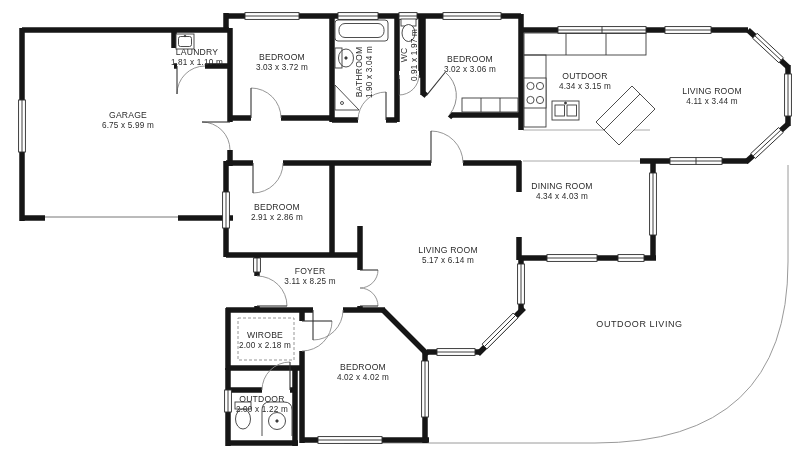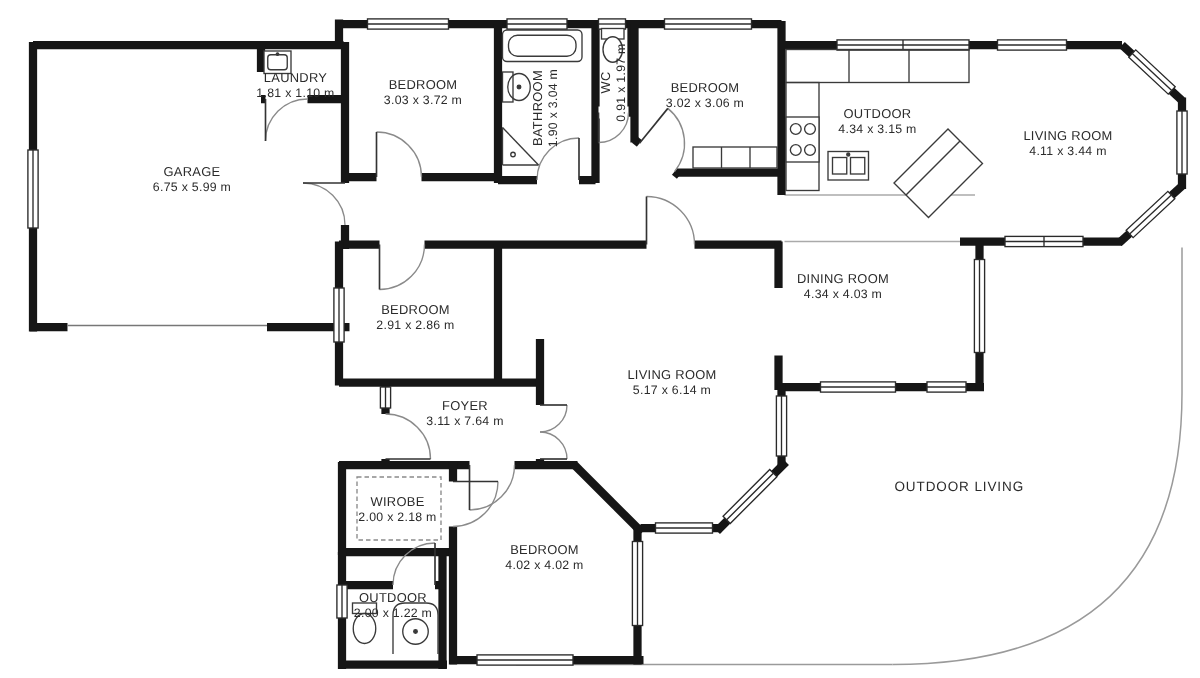--- a/index.html
+++ b/index.html
@@ -385,21 +385,21 @@
   <div class="label" style="left:562px;top:191px">
     <span class="rname">DINING ROOM</span>
     <span class="rdims">4.34 x 4.03 m</span>
   </div>
   <div class="label" style="left:448px;top:255px">
     <span class="rname">LIVING ROOM</span>
     <span class="rdims">5.17 x 6.14 m</span>
   </div>
   <div class="label" style="left:310px;top:276px">
     <span class="rname">FOYER</span>
-    <span class="rdims">3.11 x 7.64 m</span>
+    <span class="rdims">3.11 x 8.25 m</span>
   </div>
   <div class="label" style="left:265px;top:340px">
     <span class="rname">WIROBE</span>
     <span class="rdims">2.00 x 2.18 m</span>
   </div>
   <div class="label" style="left:363px;top:372px">
     <span class="rname">BEDROOM</span>
     <span class="rdims">4.02 x 4.02 m</span>
   </div>
   <div class="label" style="left:262px;top:404px">

